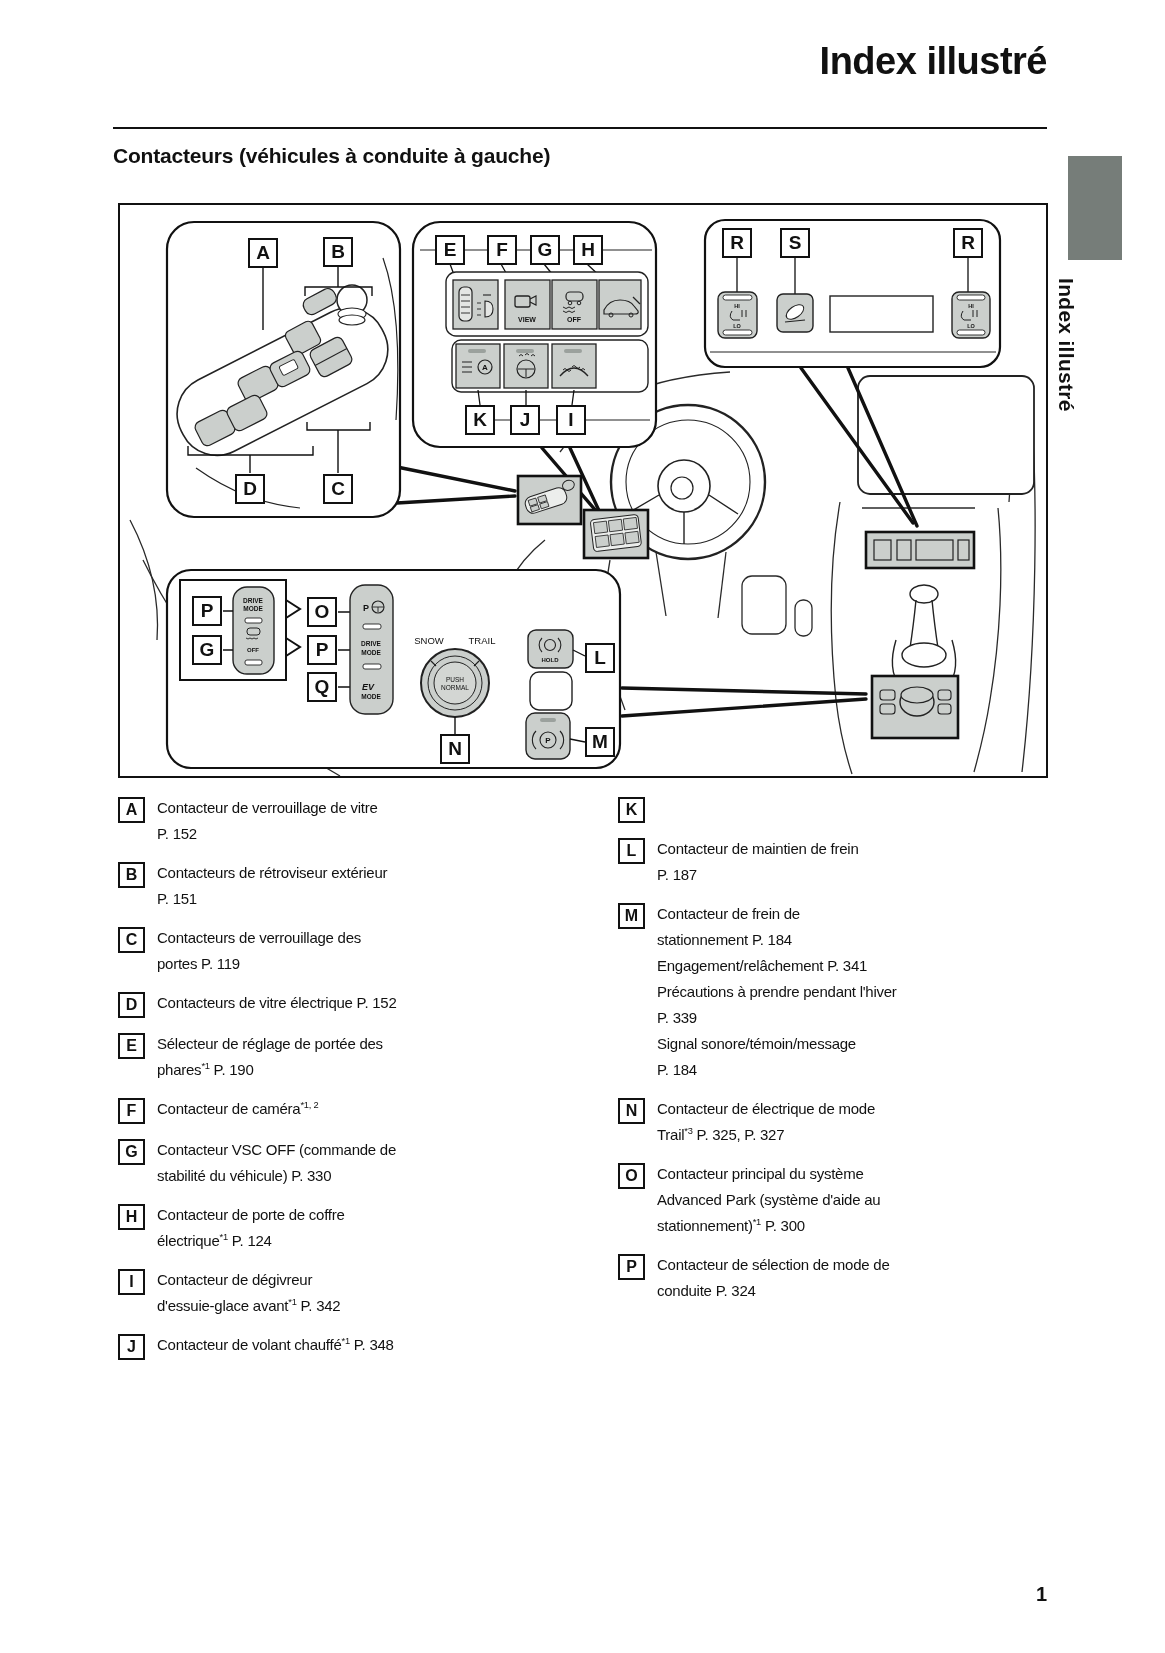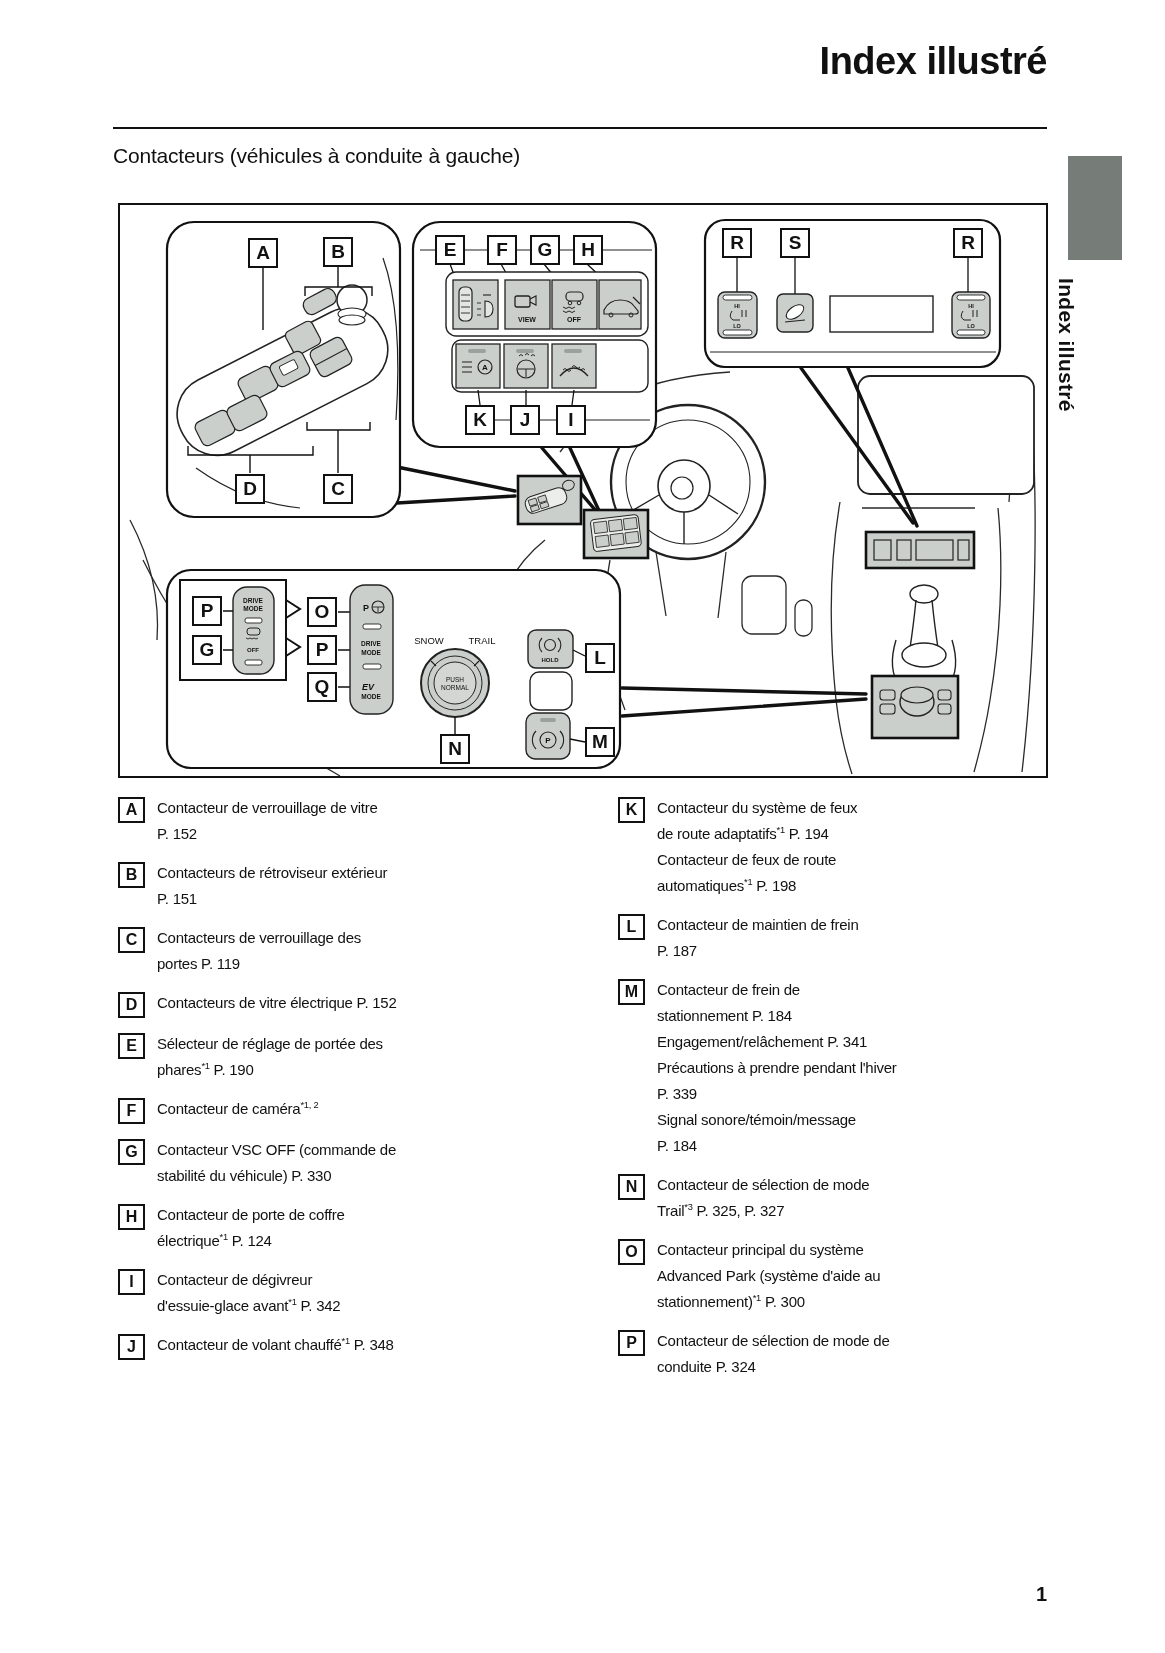--- a/index.html
+++ b/index.html
@@ -2,21 +2,21 @@
 <html><head>
 <meta charset="utf-8">
 <style>
   * { margin:0; padding:0; box-sizing:border-box; }
   html,body { width:1165px; height:1653px; background:#fff; font-family:"Liberation Sans", sans-serif; color:#111; }
   body { position:relative; overflow:hidden; }
 
   .page-title { position:absolute; top:40px; left:113px; width:934px; text-align:right;
     font-size:38px; font-weight:800; letter-spacing:-0.5px; }
   .title-rule { position:absolute; top:127px; left:113px; width:934px; height:2px; background:#111; }
-  .section-heading { position:absolute; top:144px; left:113px; font-size:21px; font-weight:400; letter-spacing:-0.2px; }
+  .section-heading { position:absolute; top:144px; left:113px; font-size:21px; font-weight:700; letter-spacing:-0.2px; }
 
   .side-tab { position:absolute; left:1068px; top:156px; width:54px; height:104px; background:#767d79; }
   .side-vertical-text { position:absolute; left:1078px; top:278px; font-size:21px; font-weight:600;
     white-space:nowrap; transform:rotate(90deg); transform-origin:0 0; letter-spacing:0.3px; }
 
   .diagram-frame { position:absolute; left:118px; top:203px; width:930px; height:575px; border:2px solid #111; background:#fff; }
   .diagram-svg { position:absolute; left:120px; top:203px; }
 
   .callout { position:absolute; width:30px; height:30px; background:#fff; border:2px solid #111;
     display:flex; align-items:center; justify-content:center; font-size:19px; font-weight:700; z-index:5; }
@@ -430,26 +430,20 @@
     <div class="legend-item">
         <span class="legend-key">J</span>
         <div class="legend-text">
           <div>Contacteur de volant chauffé<sup>*1</sup> P. 348</div>
         </div>
       </div>
   </div>
   <div class="legend-col right">
     <div class="legend-item">
         <span class="legend-key">K</span>
-        <div class="legend-text">
-          <div>Contacteur du système de feux</div>
-          <div>de route adaptatifs<sup>*1</sup> P. 194</div>
-          <div>Contacteur de feux de route</div>
-          <div>automatiques<sup>*1</sup> P. 198</div>
-        </div>
       </div>
     <div class="legend-item">
         <span class="legend-key">L</span>
         <div class="legend-text">
           <div>Contacteur de maintien de frein</div>
           <div>P. 187</div>
         </div>
       </div>
     <div class="legend-item">
         <span class="legend-key">M</span>
@@ -459,21 +453,21 @@
           <div>Engagement/relâchement P. 341</div>
           <div>Précautions à prendre pendant l'hiver</div>
           <div>P. 339</div>
           <div>Signal sonore/témoin/message</div>
           <div>P. 184</div>
         </div>
       </div>
     <div class="legend-item">
         <span class="legend-key">N</span>
         <div class="legend-text">
-          <div>Contacteur de sélection de mode</div>
+          <div>Contacteur de électrique de mode</div>
           <div>Trail<sup>*3</sup> P. 325, P. 327</div>
         </div>
       </div>
     <div class="legend-item">
         <span class="legend-key">O</span>
         <div class="legend-text">
           <div>Contacteur principal du système</div>
           <div>Advanced Park (système d'aide au</div>
           <div>stationnement)<sup>*1</sup> P. 300</div>
         </div>

